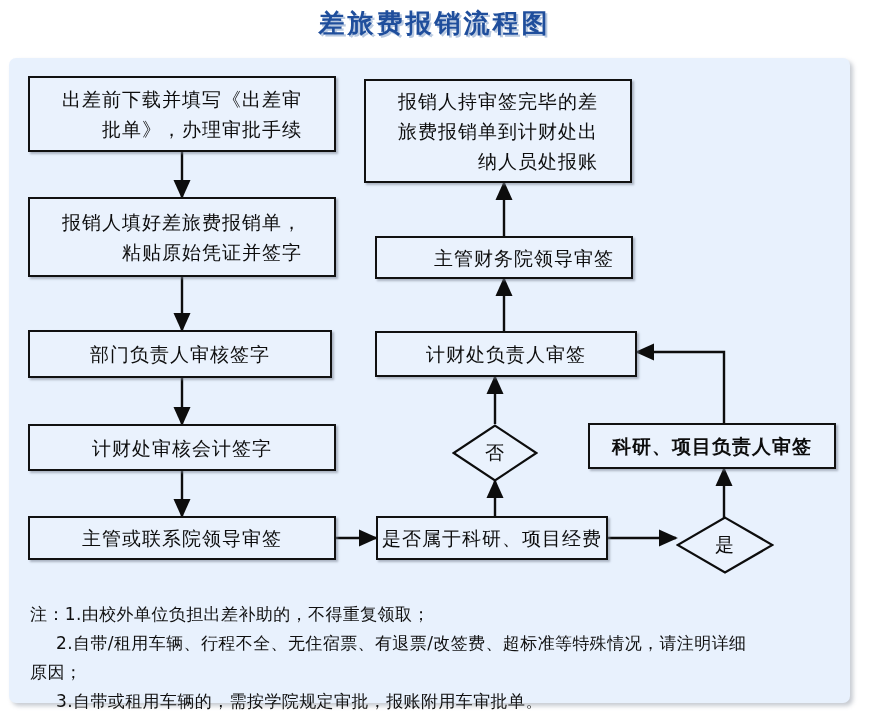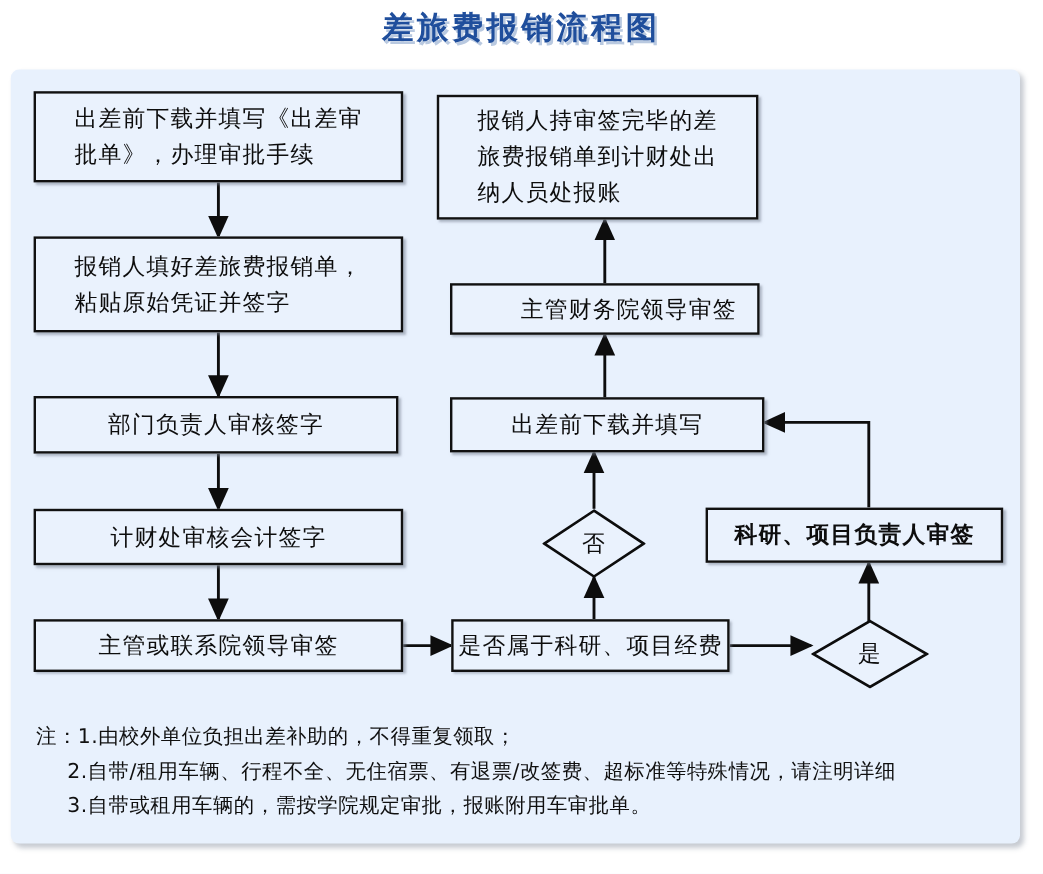--- a/index.html
+++ b/index.html
@@ -45,21 +45,21 @@
   
   .node {
     position: absolute;
     box-sizing: border-box;
     background: #eaf2fd;
     border: 2px solid #111111;
     box-shadow: 2px 2px 2px rgba(120,130,145,0.55);
     display: flex;
     align-items: center;
     justify-content: center;
-    text-align: left;
+    text-align: right;
     color: #0d0d0d;
     font-size: 19px;
     line-height: 30px;
     letter-spacing: 1px;
     white-space: pre-line;
     font-family: "DejaVu Sans", "Liberation Sans", sans-serif;
   }
 
   
   .diamond-wrap {
@@ -149,21 +149,21 @@
 <div class="node" style="left:28px;  top:330px; width:304px; height:48px;">部门负责人审核签字</div>
 
 <div class="node" style="left:28px;  top:424px; width:308px; height:47px;">计财处审核会计签字</div>
 
 <div class="node" style="left:28px;  top:516px; width:308px; height:44px;">主管或联系院领导审签</div>
 
 <div class="node" style="left:376px; top:516px; width:232px; height:44px;">是否属于科研、项目经费</div>
 
 <div class="node" style="left:588px; top:423px; width:248px; height:46px;font-weight:bold;">科研、项目负责人审签</div>
 
-<div class="node" style="left:375px; top:331px; width:262px; height:46px;">出差前下载并填写</div>
+<div class="node" style="left:375px; top:331px; width:262px; height:46px;">计财处负责人审签</div>
 
 <div class="node" style="left:375px; top:236px; width:258px; height:43px;padding-left:40px;">主管财务院领导审签</div>
 
 <div class="node" style="left:364px; top:79px;  width:268px; height:104px;">报销人持审签完毕的差
 旅费报销单到计财处出
 纳人员处报账</div>
 
 <div class="diamond-wrap" style="left:452px; top:424px; width:86px; height:58px;">
   <svg width="86" height="58" viewBox="0 0 86 58" xmlns="http://www.w3.org/2000/svg">
     <polygon points="43,1.6 84.4,29 43,56.4 1.6,29" fill="#eaf2fd" stroke="#0d0d0d" stroke-width="2.2"></polygon>
@@ -174,14 +174,15 @@
 <div class="diamond-wrap" style="left:676px; top:516px; width:98px; height:58px;">
   <svg width="98" height="58" viewBox="0 0 98 58" xmlns="http://www.w3.org/2000/svg">
     <polygon points="49,1.6 96.4,29 49,56.4 1.6,29" fill="#eaf2fd" stroke="#0d0d0d" stroke-width="2.2"></polygon>
   </svg>
   <span class="diamond-label">是</span>
 </div>
 
 <div id="notes">
   <div class="note-line">注：1.由校外单位负担出差补助的，不得重复领取；</div>
   <div class="note-line note-indent">2.自带/租用车辆、行程不全、无住宿票、有退票/改签费、超标准等特殊情况，请注明详细</div>
+  <div class="note-line">原因；</div>
   <div class="note-line note-indent">3.自带或租用车辆的，需按学院规定审批，报账附用车审批单。</div>
 </div>
 
 </body></html>

